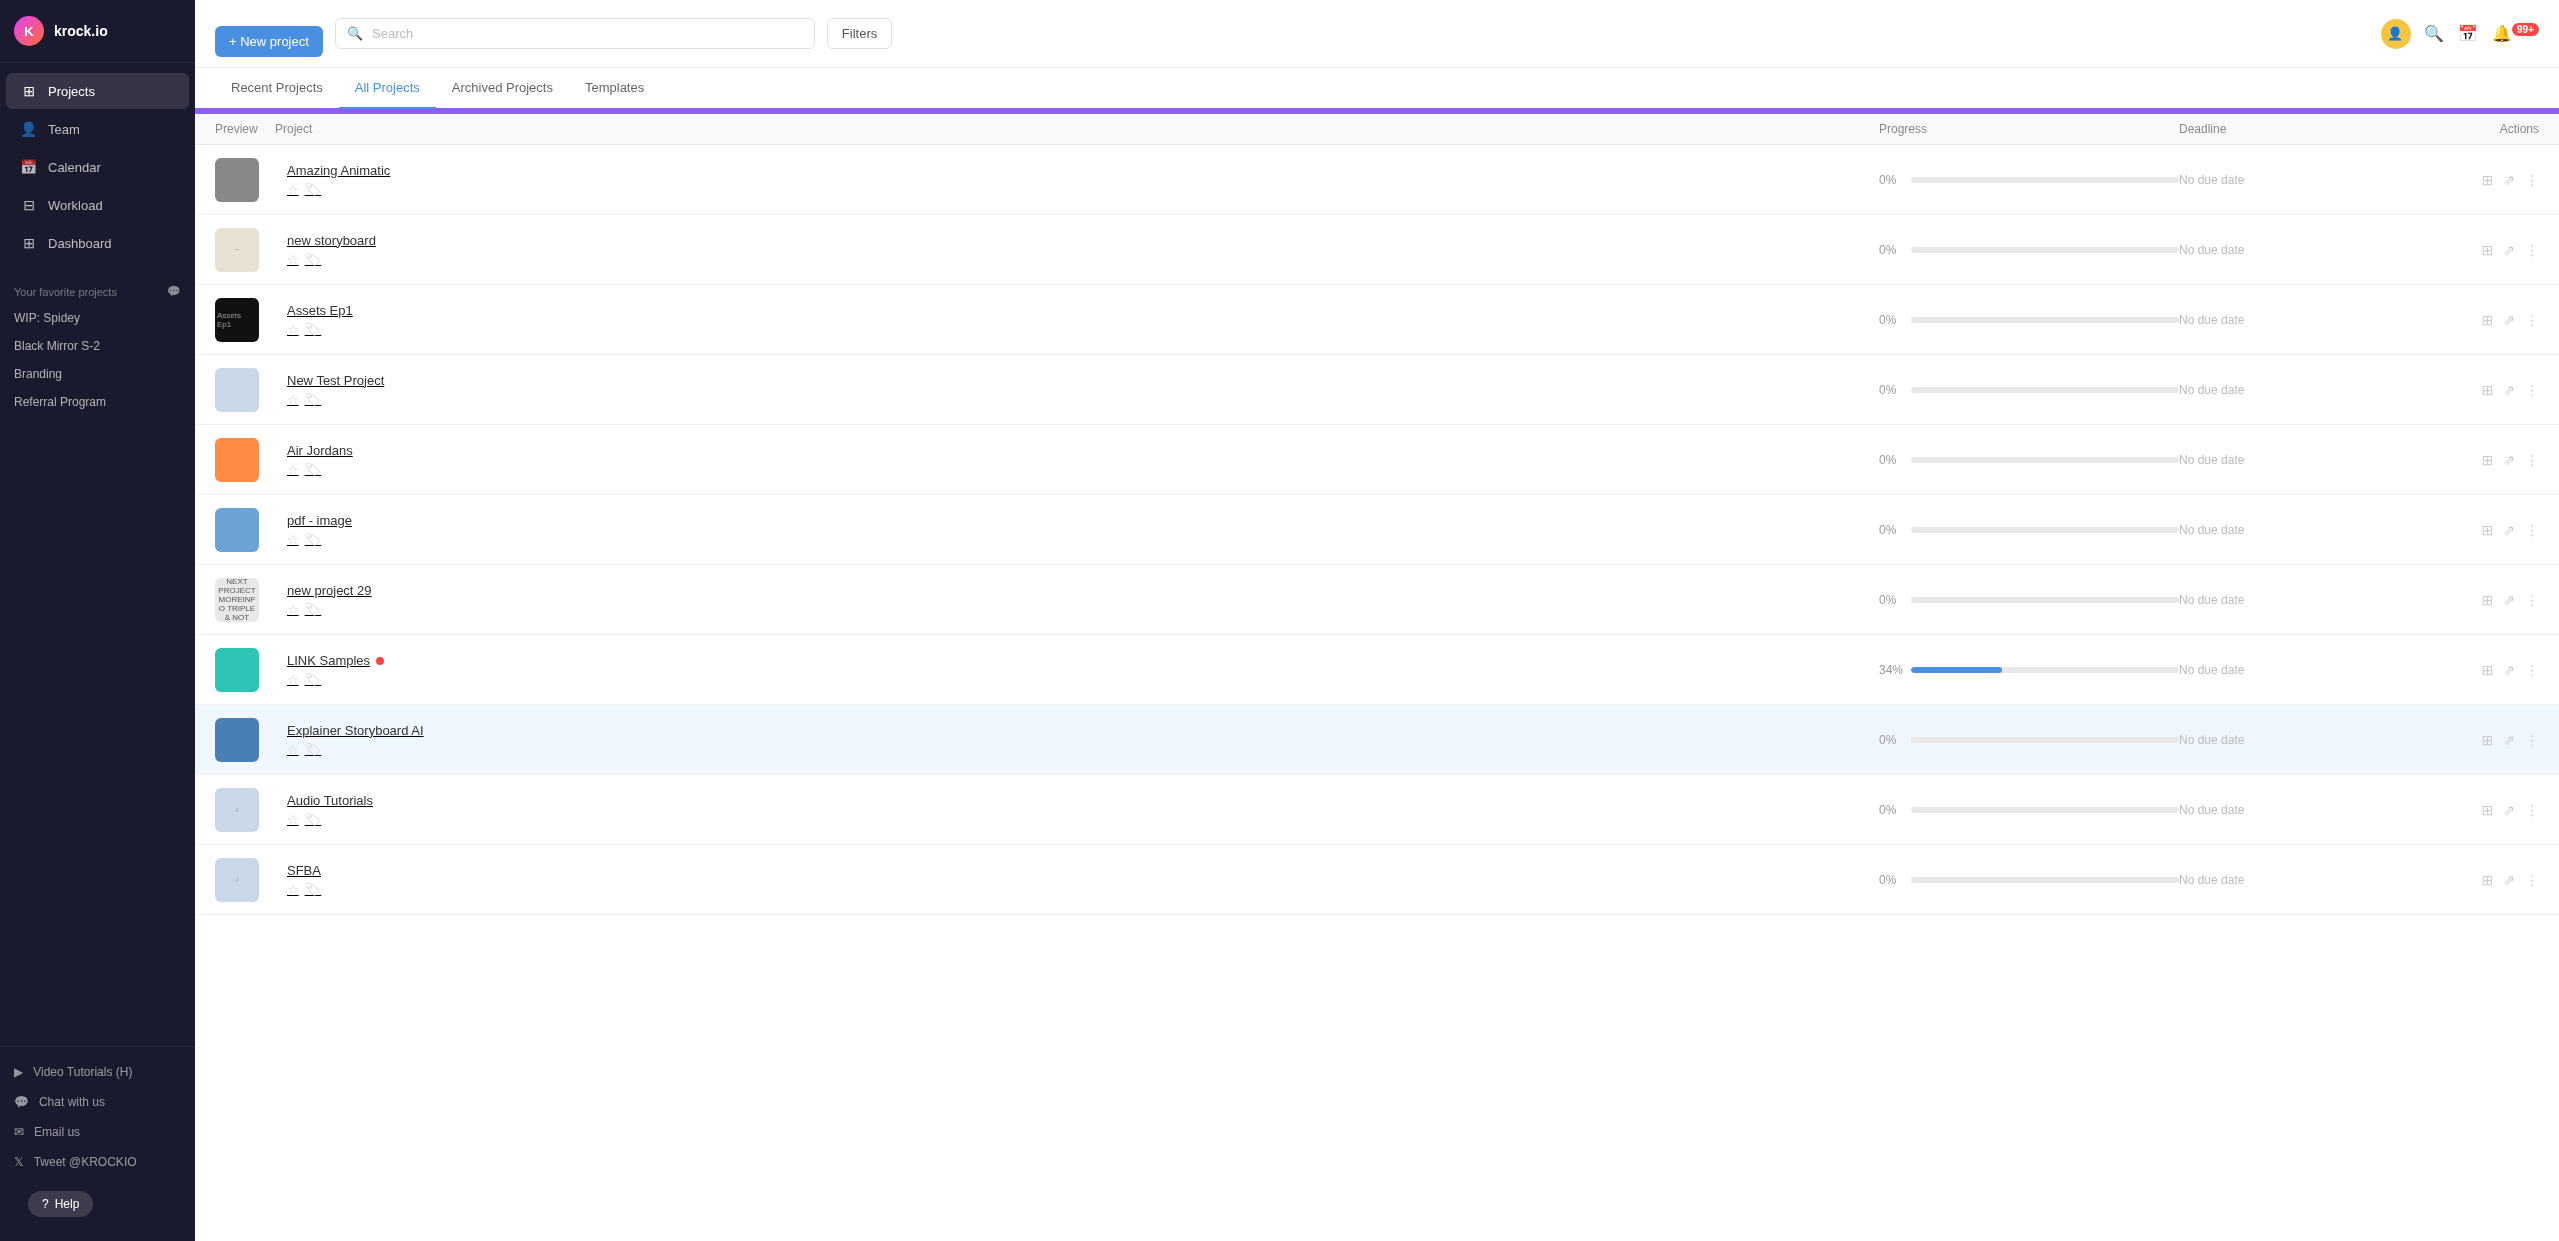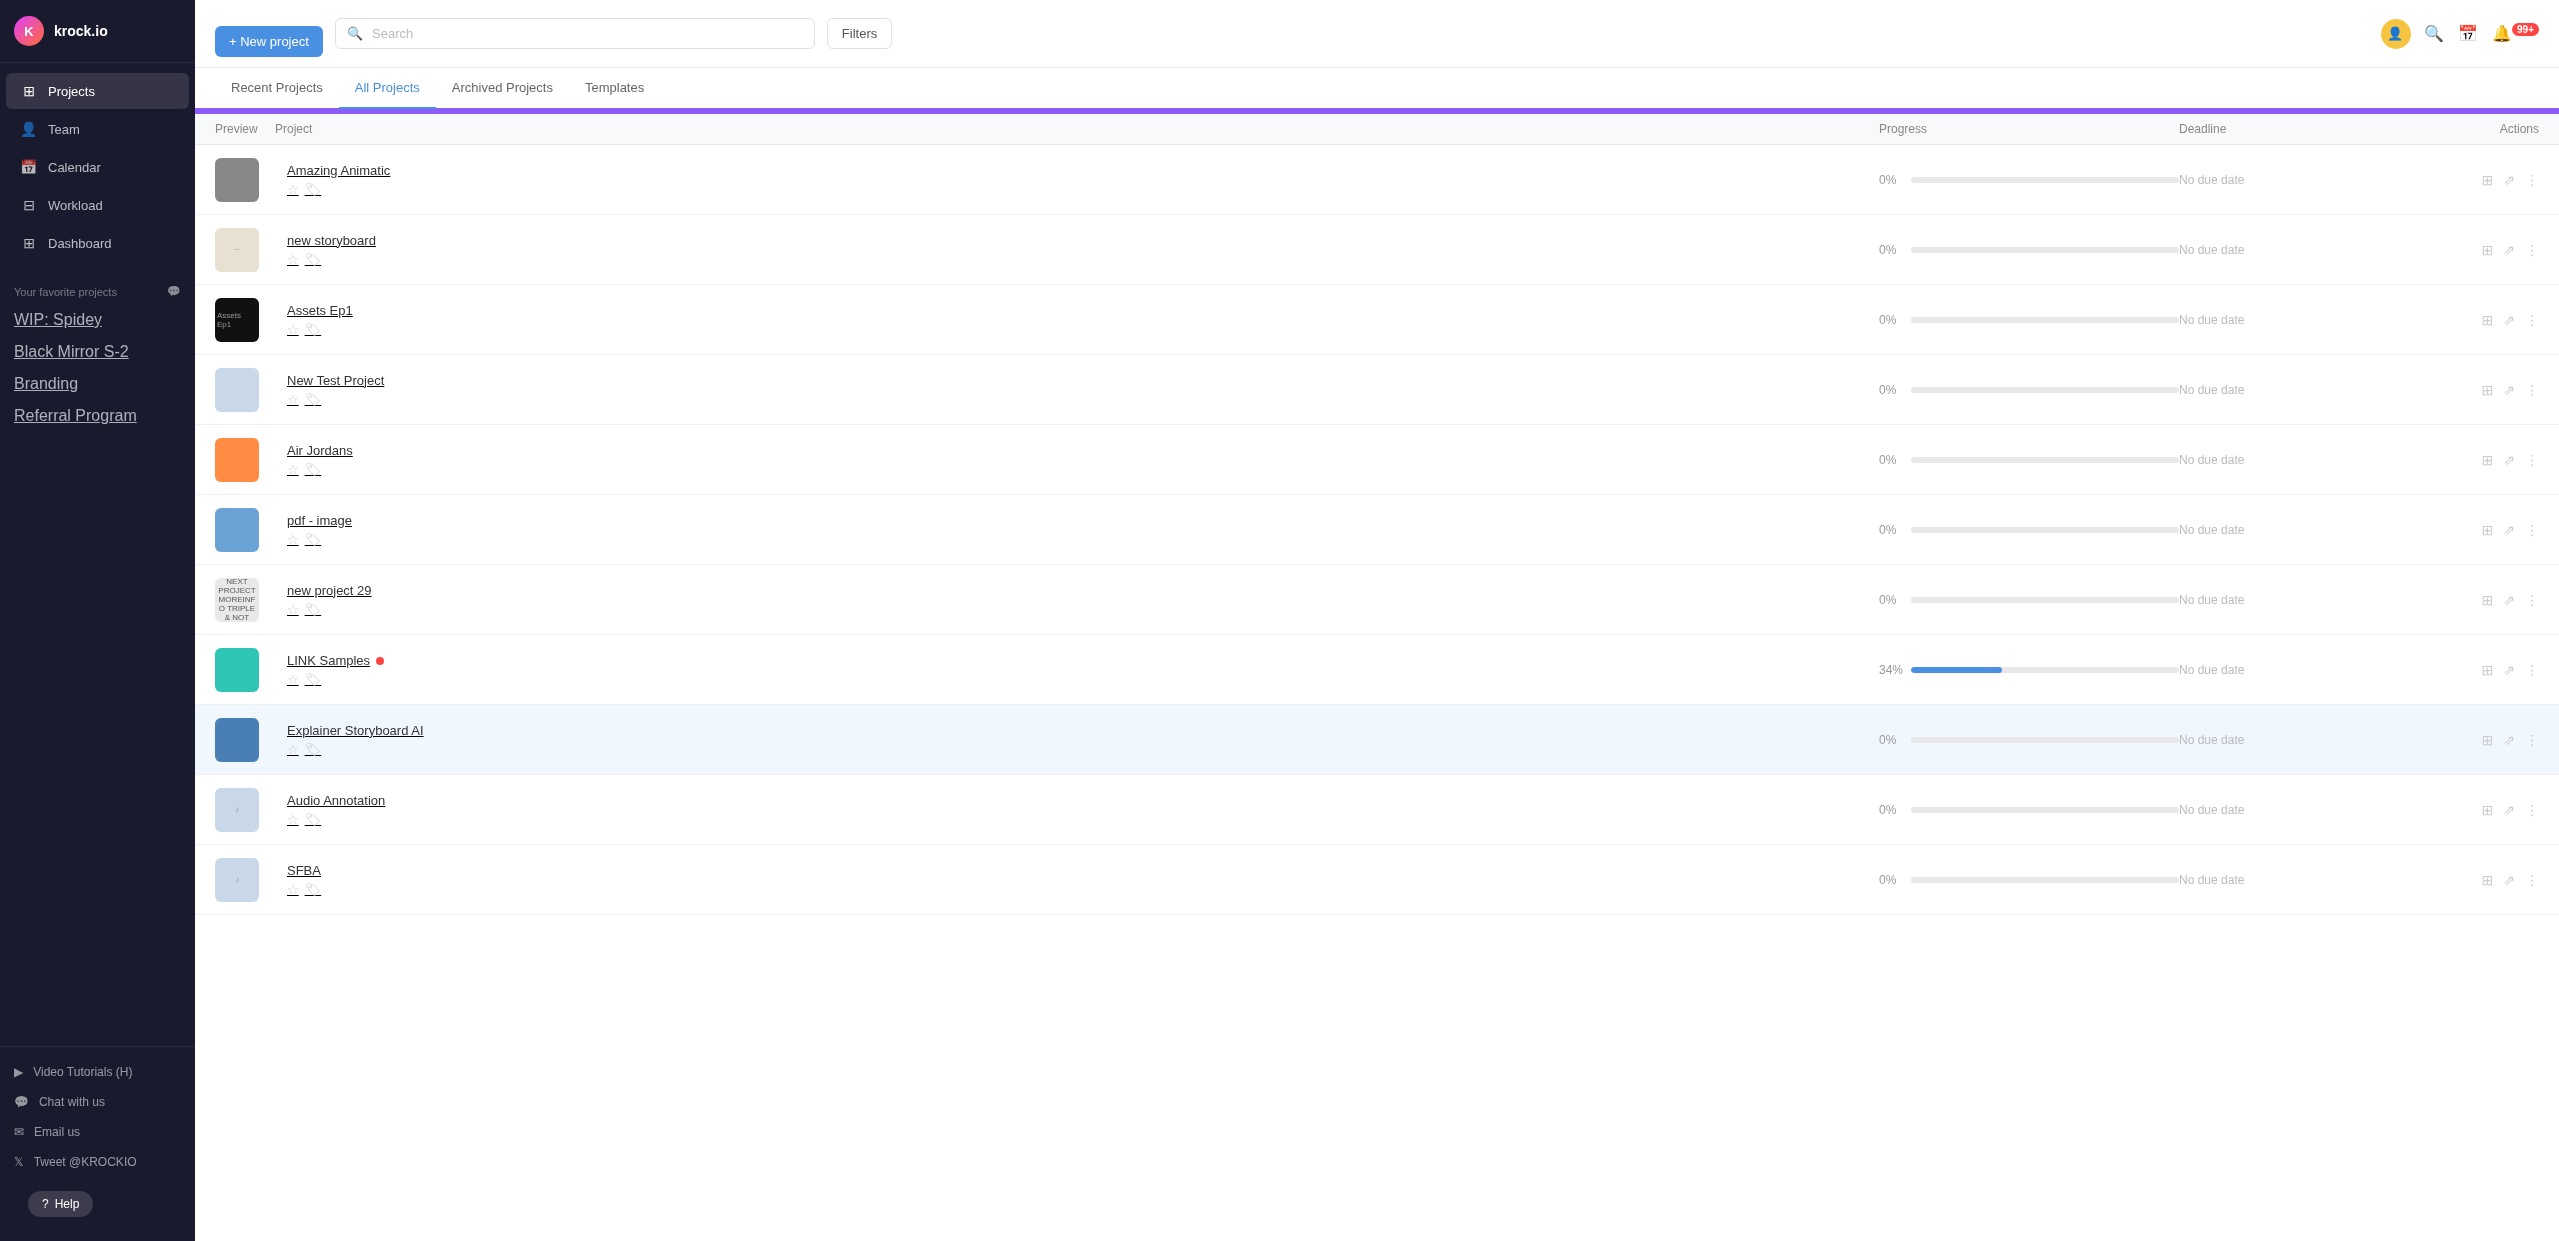--- a/index.html
+++ b/index.html
@@ -49,22 +49,21 @@
     .sidebar-section-label {
       font-size: 11px;
       color: rgba(255,255,255,0.4);
       padding: 14px 14px 6px;
       display: flex; align-items: center; justify-content: space-between;
     }
     .favorite-item {
       padding: 7px 14px;
       color: rgba(255,255,255,0.65);
       cursor: pointer;
-      font-size: 16px;
-      text-decoration: underline;
+      font-size: 12px;
     }
 
     .sidebar-bottom {
       margin-top: auto;
       padding: 10px 0;
       border-top: 1px solid rgba(255,255,255,0.08);
     }
     .sidebar-bottom-item {
       display: flex; align-items: center; gap: 10px;
       padding: 8px 14px;
@@ -553,21 +552,21 @@
       <span class="action-btn" title="More">⋮</span>
     </div>
   </div>
         <div class="project-row">
     <div>
       <div class="preview-thumb thumb-wave">
         <span style="font-size:8px;overflow:hidden;word-break:break-word;padding:2px;">♪</span>
       </div>
     </div>
     <div class="project-info">
-      <div class="project-name">Audio Annotation</div>
+      <div class="project-name">Audio Tutorials</div>
       <div class="project-icons">
         <span class="icon-btn">☆</span>
         <span class="icon-btn">🏷</span>
       </div>
     </div>
     <div class="progress-cell">
       <span class="progress-pct">0%</span>
       <div class="progress-bar-bg">
         <div class="progress-bar-fill" style="width:0%;"></div>
       </div>

